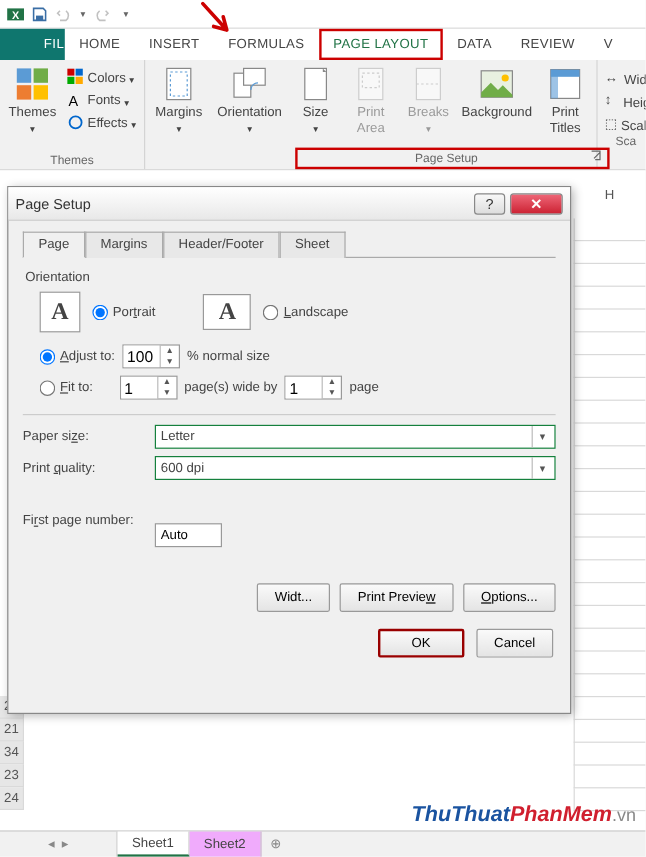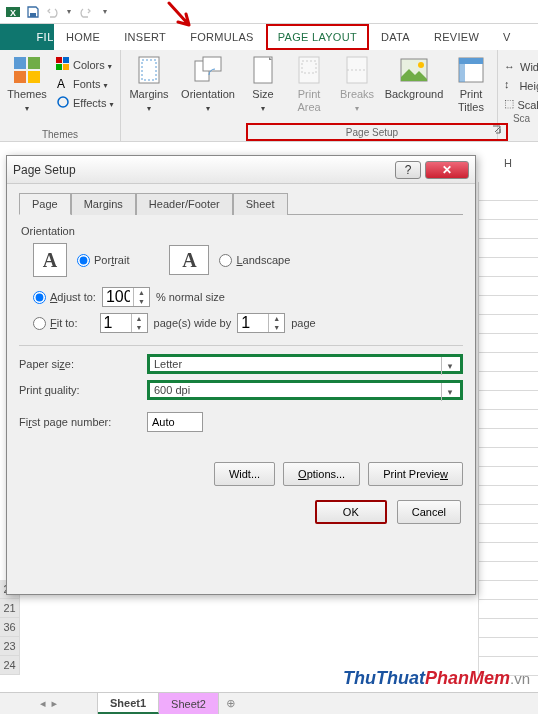--- a/index.html
+++ b/index.html
@@ -39,21 +39,21 @@
 .grid-area { position: absolute; left: 0; right: 0; top: 142px; bottom: 22px; background: #fff; }
 .colhdr { position: absolute; right: 0; top: 15px; width: 60px; text-align: center; font-size: 11px; color: #555; }
 .rownums { position: absolute; left: 0; top: 438px; width: 20px; }
 .rownums div { height: 19px; border-bottom: 1px solid #d9d9d9; border-right: 1px solid #d9d9d9; text-align: center; font-size: 11px; color: #555; line-height: 19px; background: #e6e6e6; }
 .griddims { position: absolute; right: 0; top: 40px; bottom: 0; width: 60px; }
 .griddims div { height: 19px; border-bottom: 1px solid #d9d9d9; border-left: 1px solid #d9d9d9; }
 
 
 .sheet-bar { position: absolute; bottom: 0; left: 0; right: 0; height: 22px; background: #f1f1f1; border-top: 1px solid #ccc; display: flex; align-items: stretch; }
 .sheet-nav { width: 98px; display: flex; align-items: center; justify-content: center; gap: 6px; color: #888; border-right: 1px solid #ccc; }
-.sheet-tab { padding: 0 12px; display: flex; align-items: center; font-size: 11px; font-weight: bold; border-right: 1px solid #ccc; background: #fff; border-bottom: 2px solid #217346; cursor: pointer; }
+.sheet-tab { padding: 0 12px; display: flex; align-items: center; font-size: 11px; font-weight: normal; border-right: 1px solid #ccc; background: #fff; border-bottom: 2px solid #217346; cursor: pointer; }
 .sheet-tab.inactive { font-weight: normal; background: #f0abfc; border-bottom: none; }
 .watermark { position: absolute; right: 8px; bottom: 25px; font-size: 18px; font-weight: bold; font-style: italic; pointer-events: none; }
 .watermark .tt { color: #1a53a0; } .watermark .pm { color: #d01f2e; } .watermark .vn { color: #888; font-style: normal; font-weight: normal; font-size: 15px; }
 
 
 .dialog { position: absolute; left: 6px; top: 155px; width: 470px; height: 440px; background: #f0f0f0; border: 1px solid #888; box-shadow: 2px 2px 8px rgba(0,0,0,0.3); z-index: 10; }
 .dlg-title { height: 28px; background: linear-gradient(#fff,#e8e8e8); border-bottom: 1px solid #ccc; display: flex; align-items: center; padding: 0 6px; font-size: 12px; color: #333; }
 .dlg-title .spacer { flex: 1; }
 .dlg-title .winbtn { width: 26px; height: 18px; border: 1px solid #888; border-radius: 3px; margin-left: 4px; display: flex; align-items: center; justify-content: center; background: linear-gradient(#f8f8f8,#ddd); cursor: pointer; }
 .dlg-title .closebtn { width: 44px; background: linear-gradient(#e67,#c23); color: #fff; font-weight: bold; }
@@ -62,28 +62,28 @@
 .dtab { padding: 4px 12px; border: 1px solid #aaa; border-bottom: none; background: #e8e8e8; font-size: 11px; cursor: pointer; margin-right: 0; position: relative; top: 1px; }
 .dtab.active { background: #f0f0f0; border-bottom: 1px solid #f0f0f0; }
 .section { margin: 10px 2px 4px; font-size: 11px; }
 .section-title { margin-bottom: 6px; }
 .orient-row { display: flex; align-items: center; gap: 10px; padding-left: 12px; }
 .orient-icon { width: 34px; height: 34px; border: 1px solid #999; background: #fff; display: flex; align-items: center; justify-content: center; font-family: "Times New Roman", serif; font-size: 20px; font-weight: bold; }
 .radio-lbl { display: flex; align-items: center; gap: 4px; cursor: pointer; }
 .radio-lbl input { margin: 0; }
 .scale-row { display: flex; align-items: center; gap: 6px; padding-left: 12px; margin-bottom: 6px; }
 .spinbox { display: inline-flex; align-items: center; border: 1px solid #999; background: #fff; height: 20px; width: 48px; }
-.spinbox input { border: none; width: 30px; height: 18px; font-size: 16px; padding: 0 3px; outline: none; }
+.spinbox input { border: none; width: 30px; height: 18px; font-size: 13px; padding: 0 3px; outline: none; }
 .spinbox .spins { width: 16px; display: flex; flex-direction: column; border-left: 1px solid #bbb; }
 .spinbox .spins span { height: 9px; font-size: 7px; text-align: center; line-height: 9px; cursor: pointer; color: #555; }
-.form-row { display: flex; align-items: center; margin: 6px 0; gap: 24px; }
+.form-row { display: flex; align-items: center; margin: 6px 0; gap: 6px; }
 .form-row label { width: 104px; }
-.combo { flex: 1; height: 20px; border: 3px solid #15803d; background: #fff; display: flex; align-items: center; padding: 0 4px; font-size: 11px; position: relative; }
+.combo { flex: 1; height: 20px; border: 1px solid #15803d; background: #fff; display: flex; align-items: center; padding: 0 4px; font-size: 11px; position: relative; }
 .combo::after { content: "▾"; position: absolute; right: 2px; top: 0; width: 16px; height: 18px; border-left: 1px solid #bbb; text-align: center; line-height: 18px; font-size: 9px; color: #555; }
-.textbox { width: 56px; height: 20px; border: 1px solid #999; background: #fff; padding: 0 4px; font-size: 11px; }
+.textbox { width: 56px; height: 20px; border: 1px solid #999; background: #fff; padding: 0 4px; font-size: 11px; margin-top: 24px; }
 .dlg-btns { display: flex; justify-content: flex-end; gap: 8px; margin-top: 30px; }
 .btn { height: 24px; padding: 0 14px; border: 1px solid #999; background: linear-gradient(#fafafa,#e4e4e4); font-size: 11px; cursor: pointer; border-radius: 2px; }
 .dlg-okrow { display: flex; justify-content: flex-end; gap: 10px; margin-top: 14px; padding-right: 2px; }
 .btn.ok { border: 2px solid #990000; padding: 2px 26px; }
 .ul { text-decoration: underline; }
 hr.sep { border: none; border-top: 1px solid #ccc; margin: 12px 0 8px; }
 </style>
 </head>
 <body>
 
@@ -299,21 +299,21 @@
       <div></div>
       <div></div>
       <div></div>
       <div></div>
       <div></div>
       <div></div>
   </div>
   <div class="rownums">
     <div>20</div>
       <div>21</div>
-      <div>36</div>
+      <div>34</div>
       <div>23</div>
       <div>24</div>
   </div>
 </div>
 
 <div class="watermark">
   <span class="tt">ThuThuat</span><span class="pm">PhanMem</span><span class="vn">.vn</span>
 </div>
 
 <div class="sheet-bar">
@@ -408,21 +408,21 @@
       <label>Print <span class="ul">q</span>uality:</label>
       <div class="combo">600 dpi</div>
     </div>
     <div class="form-row" style="margin-top:12px">
       <label>Fi<span class="ul">r</span>st page number:</label>
       <input class="textbox" value="Auto" style="">
     </div>
 
     <div class="dlg-btns">
       <button class="btn">Widt...</button>
+      <button class="btn">Print Previe<span class="ul">w</span></button>
       <button class="btn"><span class="ul">O</span>ptions...</button>
-      <button class="btn">Print Previe<span class="ul">w</span></button>
     </div>
     <div class="dlg-okrow">
       <button class="btn ok">OK</button>
       <button class="btn">Cancel</button>
     </div>
   </div>
 </div>
 
 </body></html>

